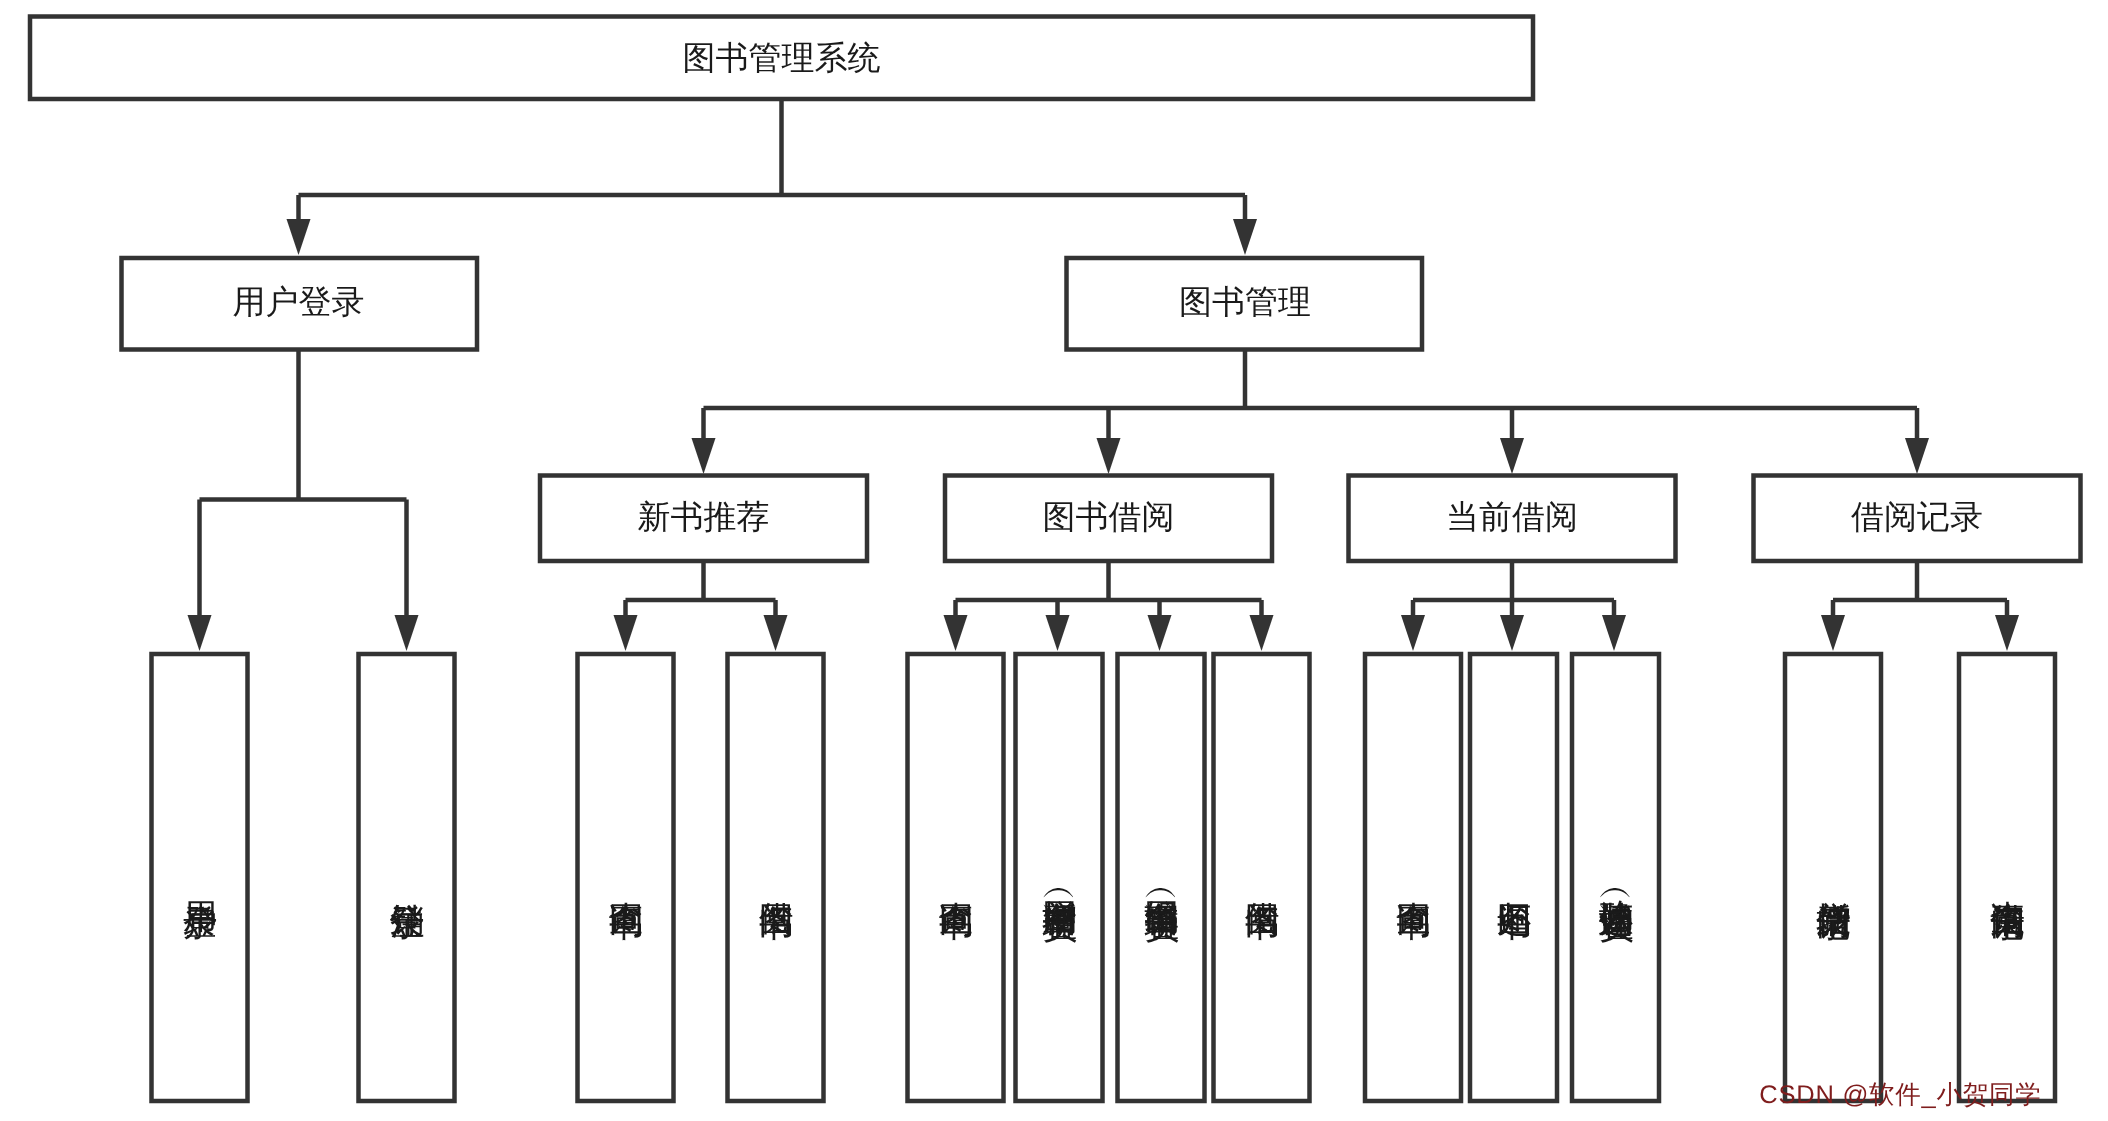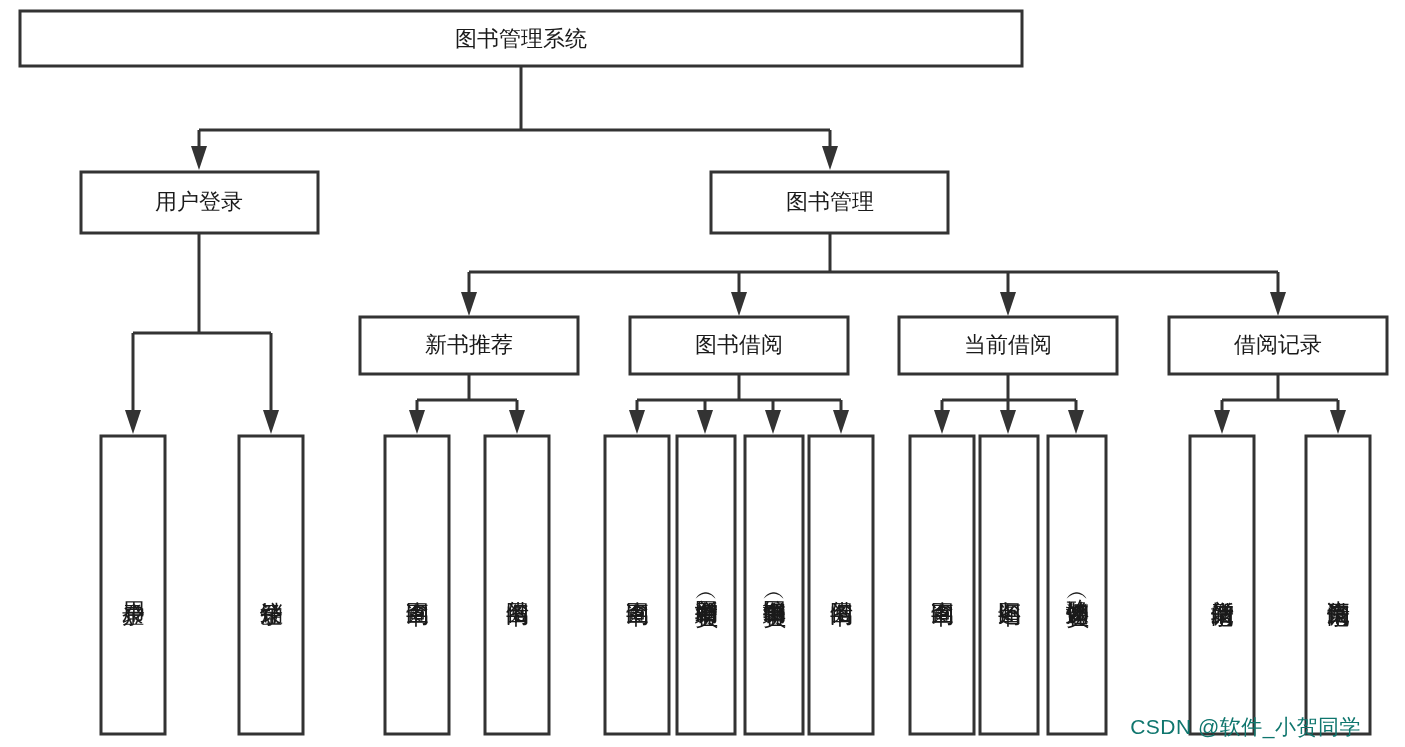--- a/index.html
+++ b/index.html
@@ -62,22 +62,22 @@
     align-items: center;
     justify-content: center;
     white-space: nowrap;
     pointer-events: none;
   }
   .watermark {
     position: absolute;
     right: 8px;
     bottom: 6px;
     font-family: "Liberation Sans", "DejaVu Sans", sans-serif;
-    font-size: 21px;
-    color: #0f766e;
+    font-size: 17px;
+    color: #7f1d1d;
     letter-spacing: 0.5px;
     white-space: nowrap;
   }
 </style>
 </head>
 <body>
 
 <div id="diagram-root">
 
   <svg id="flow-svg" viewBox="0 0 1405 747">

